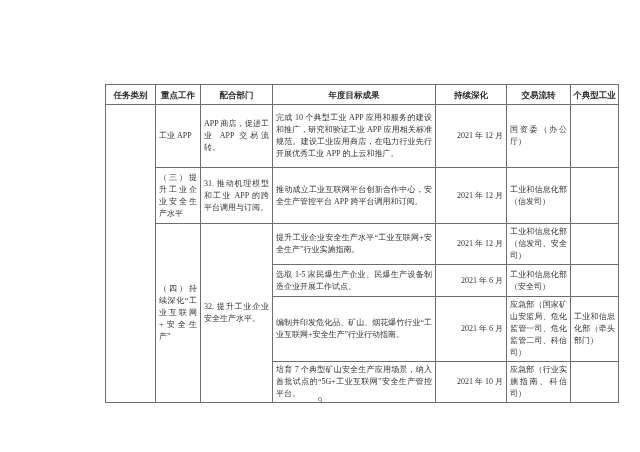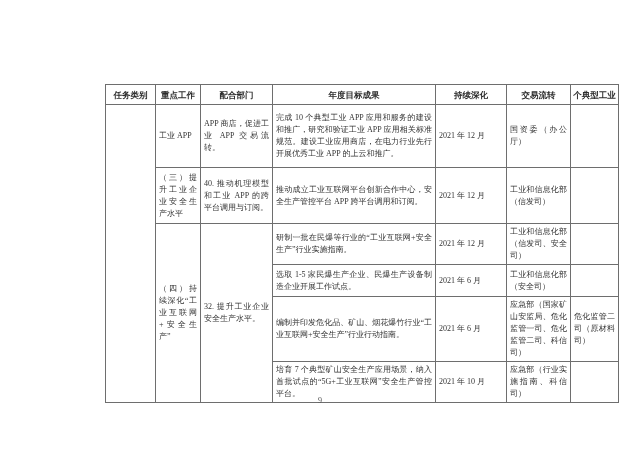--- a/index.html
+++ b/index.html
@@ -39,21 +39,21 @@
     padding: 2px 1px;
   }
   tr.hr { height: 20px; }
   tr.r1 { height: 63px; }
   tr.r2 { height: 56px; }
   tr.r3 { height: 37px; }
   tr.r4 { height: 32px; }
   tr.r5 { height: 60px; }
   tr.r6 { height: 39px; }
   td.kw, td.ms, td.tg, td.ld, td.sp { text-align: justify; }
-  td.dl { text-align: left; white-space: nowrap; }
+  td.dl { text-align: right; white-space: nowrap; }
   td.top { vertical-align: top; }
   td.cat { vertical-align: top; }
   .pageno {
     position: absolute;
     top: 396px;
     left: 0;
     width: 640px;
     text-align: center;
     font-size: 8px;
     color: #555555;
@@ -89,45 +89,45 @@
         <td class="cat" rowspan="6"></td>
         <td class="kw top">工业 APP</td>
         <td class="ms top">APP 商店，促进工业 APP 交易流转。</td>
         <td class="tg top">完成 10 个典型工业 APP 应用和服务的建设和推广，研究和验证工业 APP 应用相关标准规范。建设工业应用商店，在电力行业先行开展优秀工业 APP 的上云和推广。</td>
         <td class="dl">2021 年 12 月</td>
         <td class="ld">国资委（办公厅）</td>
         <td class="sp"></td>
       </tr>
       <tr class="r2">
         <td class="kw">（三）提升工业企业安全生产水平</td>
-        <td class="ms">40. 推动机理模型和工业 APP 的跨平台调用与订阅。</td>
+        <td class="ms">31. 推动机理模型和工业 APP 的跨平台调用与订阅。</td>
         <td class="tg">推动成立工业互联网平台创新合作中心，安全生产管控平台 APP 跨平台调用和订阅。</td>
         <td class="dl">2021 年 12 月</td>
         <td class="ld">工业和信息化部（信发司）</td>
         <td class="sp"></td>
       </tr>
       <tr class="r3">
         <td class="kw" rowspan="4">（四）持续深化“工业互联网+安全生产”</td>
         <td class="ms" rowspan="4">32. 提升工业企业安全生产水平。</td>
-        <td class="tg">研制一批在民爆等行业的“工业互联网+安全生产”行业实施指南。</td>
+        <td class="tg">提升工业企业安全生产水平“工业互联网+安全生产”行业实施指南。</td>
         <td class="dl">2021 年 12 月</td>
         <td class="ld">工业和信息化部（信发司、安全司）</td>
         <td class="sp"></td>
       </tr>
       <tr class="r4">
         <td class="tg">选取 1-5 家民爆生产企业、民爆生产设备制造企业开展工作试点。</td>
         <td class="dl">2021 年 6 月</td>
         <td class="ld">工业和信息化部（安全司）</td>
         <td class="sp"></td>
       </tr>
       <tr class="r5">
         <td class="tg">编制并印发危化品、矿山、烟花爆竹行业“工业互联网+安全生产”行业行动指南。</td>
         <td class="dl">2021 年 6 月</td>
         <td class="ld">应急部（国家矿山安监局、危化监管一司、危化监管二司、科信司）</td>
-        <td class="sp">危化监管二司（原材料司）</td>
+        <td class="sp">工业和信息化部（牵头部门）</td>
       </tr>
       <tr class="r6">
         <td class="tg">培育 7 个典型矿山安全生产应用场景，纳入首批试点的“5G+工业互联网”安全生产管控平台。</td>
         <td class="dl">2021 年 10 月</td>
         <td class="ld">应急部（行业实施指南、科信司）</td>
         <td class="sp"></td>
       </tr>
     </tbody>
   </table>
   <div class="pageno">9</div>

